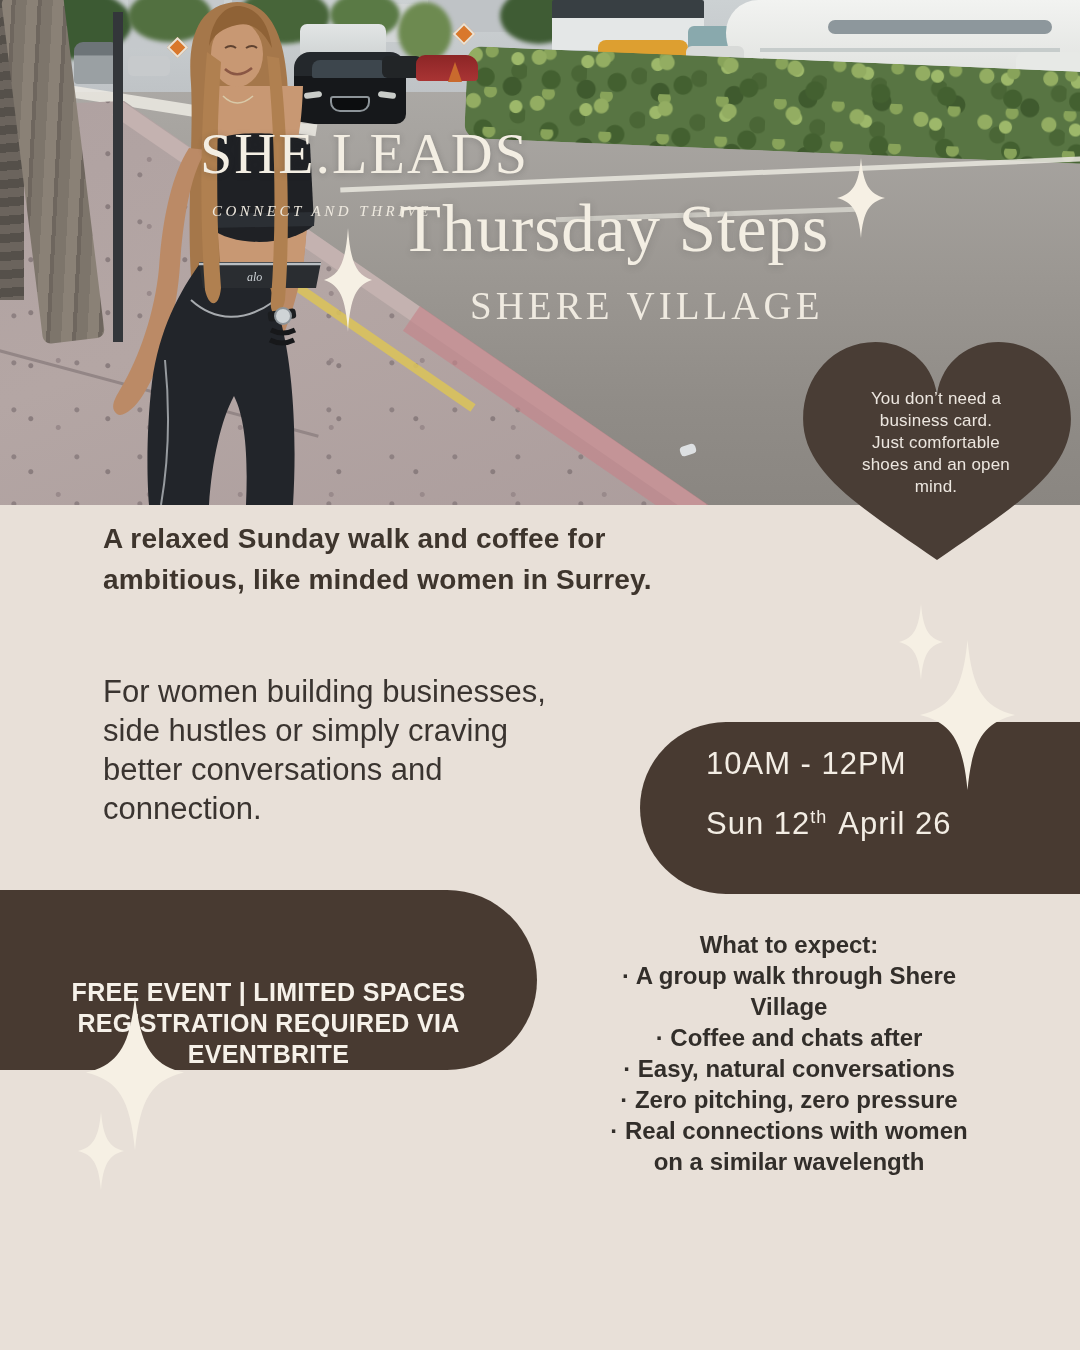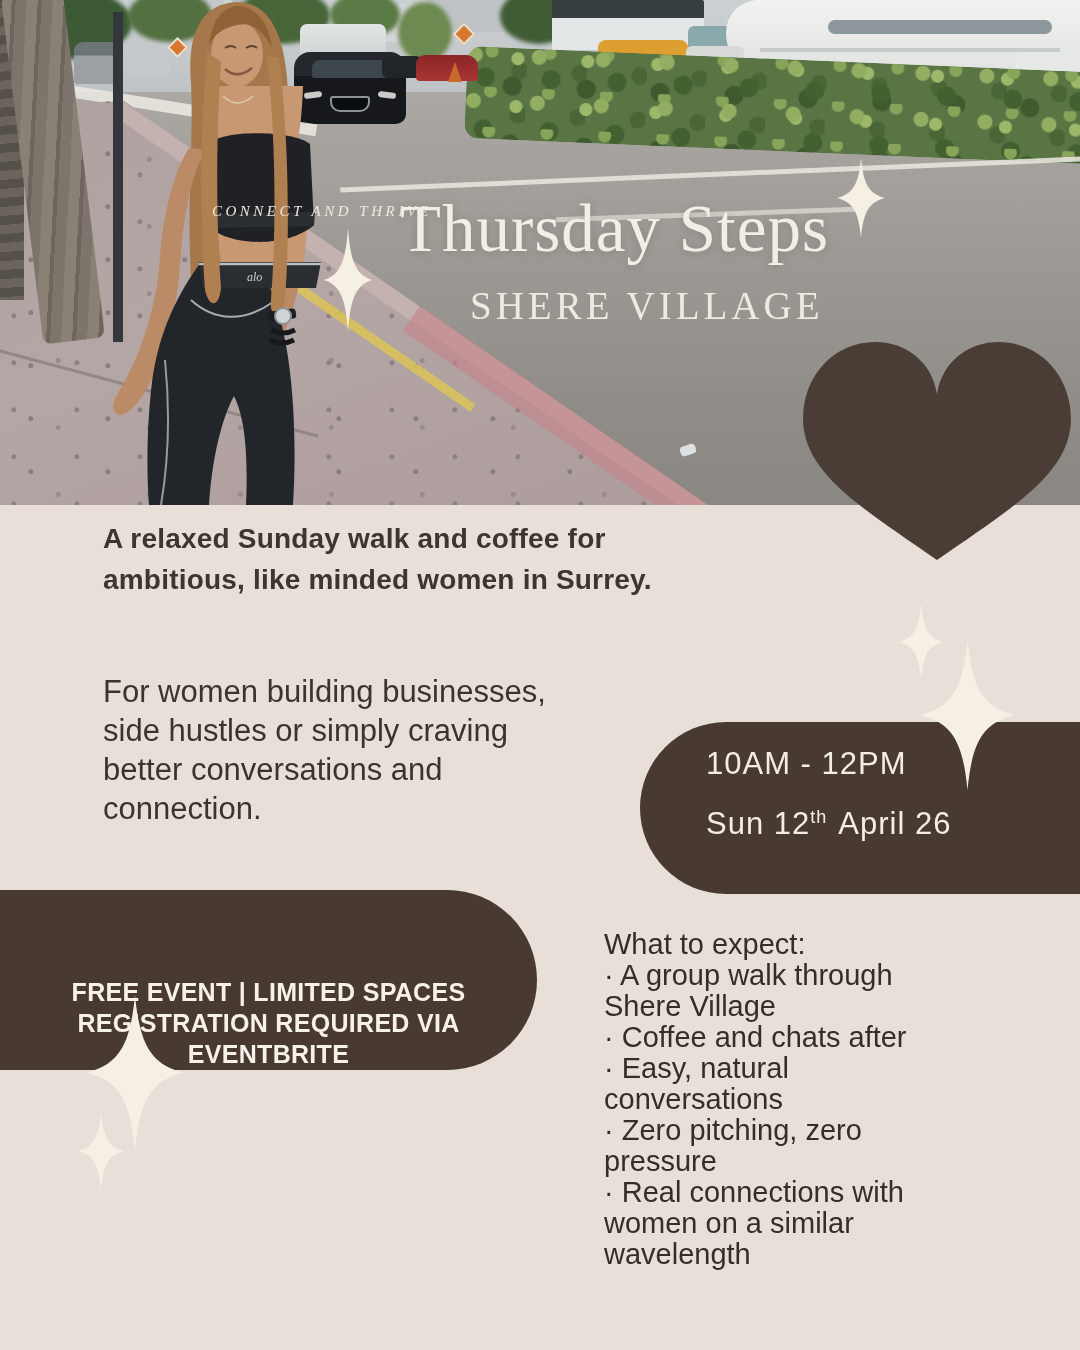--- a/index.html
+++ b/index.html
@@ -100,21 +100,21 @@
   .join-card{left:640px;top:722px;width:440px;height:172px;background:var(--brown);border-radius:86px 0 0 86px;color:#faf6f0;padding:24px 0 0 66px;}
   .join-title{font-size:33px;font-weight:bold;letter-spacing:.3px;margin-bottom:9px;}
   .join-time{font-size:31px;color:#f3ede4;margin-bottom:8px;letter-spacing:1px;}
   .join-date{font-size:31px;color:#f3ede4;letter-spacing:1px;margin-top:24px;}
   .join-date sup{font-size:18px;}
   .join-date .date-rest{margin-left:11px;}
   .free-card{left:0;top:890px;width:537px;height:180px;background:var(--brown);border-radius:0 92px 92px 0;display:flex;align-items:flex-end;justify-content:center;}
   .free-text{width:440px;text-align:center;color:#f6f1e9;font-size:25px;line-height:31px;font-weight:bold;letter-spacing:.3px;text-transform:uppercase;}
 
   
-  .expect{right:106px;top:929px;width:370px;text-align:left;color:#322e2a;font-size:29px;line-height:31px;}
+  .expect{right:106px;top:929px;width:370px;text-align:center;color:#322e2a;font-size:24px;line-height:31px;font-weight:bold;}
   .expect-item{margin:0;}
 </style>
 </head>
 <body>
 
 <svg width="0" height="0" style="position:absolute">
   <defs>
     <path id="sparkle-path" d="M50 0 C55 33 67 45 100 50 C67 55 55 67 50 100 C45 67 33 55 0 50 C33 45 45 33 50 0 Z"></path>
   </defs>
 </svg>
@@ -193,20 +193,21 @@
       <path d="M172,56 C180,130 182,220 176,300 C174,318 186,320 190,300 C196,220 192,120 184,58 Z" fill="#b08050"></path>
       <path d="M130,48 q6,-4 11,0" stroke="#5f4230" stroke-width="2" fill="none"></path>
       <path d="M151,48 q6,-4 11,0" stroke="#5f4230" stroke-width="2" fill="none"></path>
       <path d="M130,69 Q142,80 157,68" stroke="#8a5744" stroke-width="2.6" fill="none"></path>
       <rect x="173" y="310" width="28" height="10" rx="3" fill="#1b1d1f" transform="rotate(-8 187 315)"></rect>
       <circle cx="188" cy="316" r="8" fill="#cfd4d6" stroke="#8d9499" stroke-width="2"></circle>
       <path d="M176,330 q12,6 24,0" stroke="#17181a" stroke-width="5" fill="none"></path>
       <path d="M175,340 q12,6 24,0" stroke="#17181a" stroke-width="5" fill="none"></path>
     </svg>
 
+    <div class="ov-brand abs">SHE.LEADS</div>
     <div class="ov-tagline abs">CONNECT AND THRIVE</div>
     <div class="ov-title abs">Thursday Steps</div>
     <div class="ov-sub abs">SHERE VILLAGE</div>
 
     <div class="sparkle abs" style="left:324px;top:228px;width:48px;height:104px;">
       <svg viewBox="0 0 100 100" preserveAspectRatio="none">
           <use href="#sparkle-path" fill="#f6f0e4"></use>
         </svg>
     </div>
     <div class="sparkle abs" style="left:837px;top:158px;width:48px;height:80px;">
@@ -214,20 +215,27 @@
           <use href="#sparkle-path" fill="#f6f0e4"></use>
         </svg>
     </div>
   </div>
 
   <div class="heart-badge abs">
     <svg viewBox="0 0 290 228" preserveAspectRatio="none">
       <path d="M145,60 C140,26 112,8 84,8 C42,8 12,42 12,84 C12,138 70,172 145,224 C220,172 278,138 278,84 C278,42 248,8 206,8 C178,8 150,26 145,60 Z" fill="#493d35"></path>
     </svg>
   </div>
+  <div class="heart-text abs">
+      <div>You don’t need a</div>
+      <div>business card.</div>
+      <div>Just comfortable</div>
+      <div>shoes and an open</div>
+      <div>mind.</div>
+    </div>
 
   <div class="headline abs">A relaxed Sunday walk and coffee for ambitious, like minded women in Surrey.</div>
   <div class="intro abs">For women building businesses, side hustles or simply craving better conversations and connection.</div>
 
   <div class="join-card abs">
     <div class="join-time">10AM - 12PM</div>
     <div class="join-date"><span>Sun 12</span><sup>th</sup><span class="date-rest">April 26</span></div>
   </div>
   <div class="sparkle abs" style="left:899px;top:604px;width:44px;height:76px;">
     <svg viewBox="0 0 100 100" preserveAspectRatio="none">

